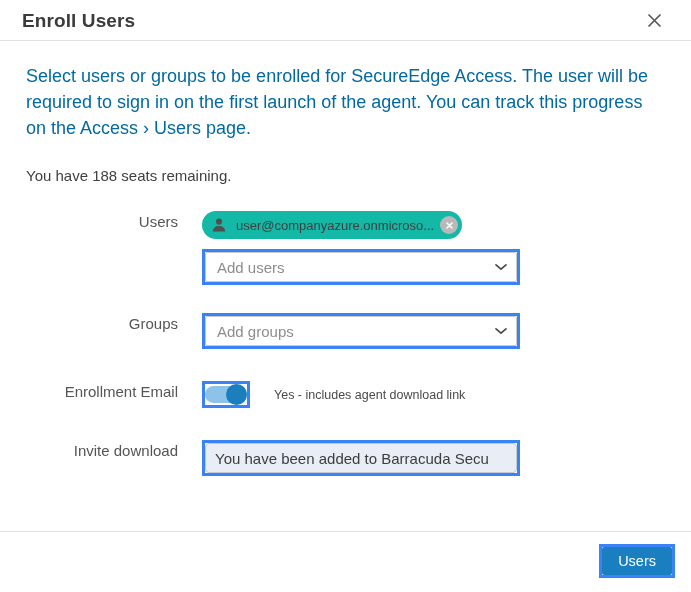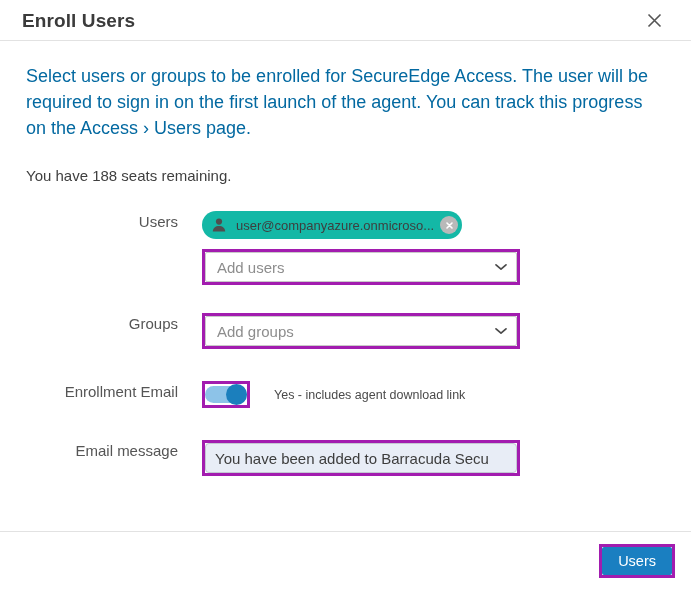--- a/index.html
+++ b/index.html
@@ -139,21 +139,21 @@
     background: #b9b9b9;
     display: flex;
     align-items: center;
     justify-content: center;
     cursor: pointer;
   }
   .chip-remove svg { display: block; }
 
   
   .hl {
-    border: 3px solid #a21caf;
+    border: 3px solid #3b82f6;
     display: inline-block;
     box-sizing: border-box;
     vertical-align: top;
   }
 
   
   .select {
     width: 312px;
     height: 30px;
     box-sizing: border-box;
@@ -360,21 +360,21 @@
               <span class="toggle-thumb"></span>
             </span>
           </div>
           <span class="toggle-caption">Yes - includes agent download link</span>
         </div>
       </div>
 
       <div class="gap-32"></div>
 
       <div class="row">
-        <div class="row-label">Email message</div>
+        <div class="row-label">Invite download</div>
         <div class="row-control">
           <div class="hl">
             <input class="text-input" type="text" value="You have been added to Barracuda Secu" style="">
           </div>
         </div>
       </div>
 
     </div>
   </div>
 

